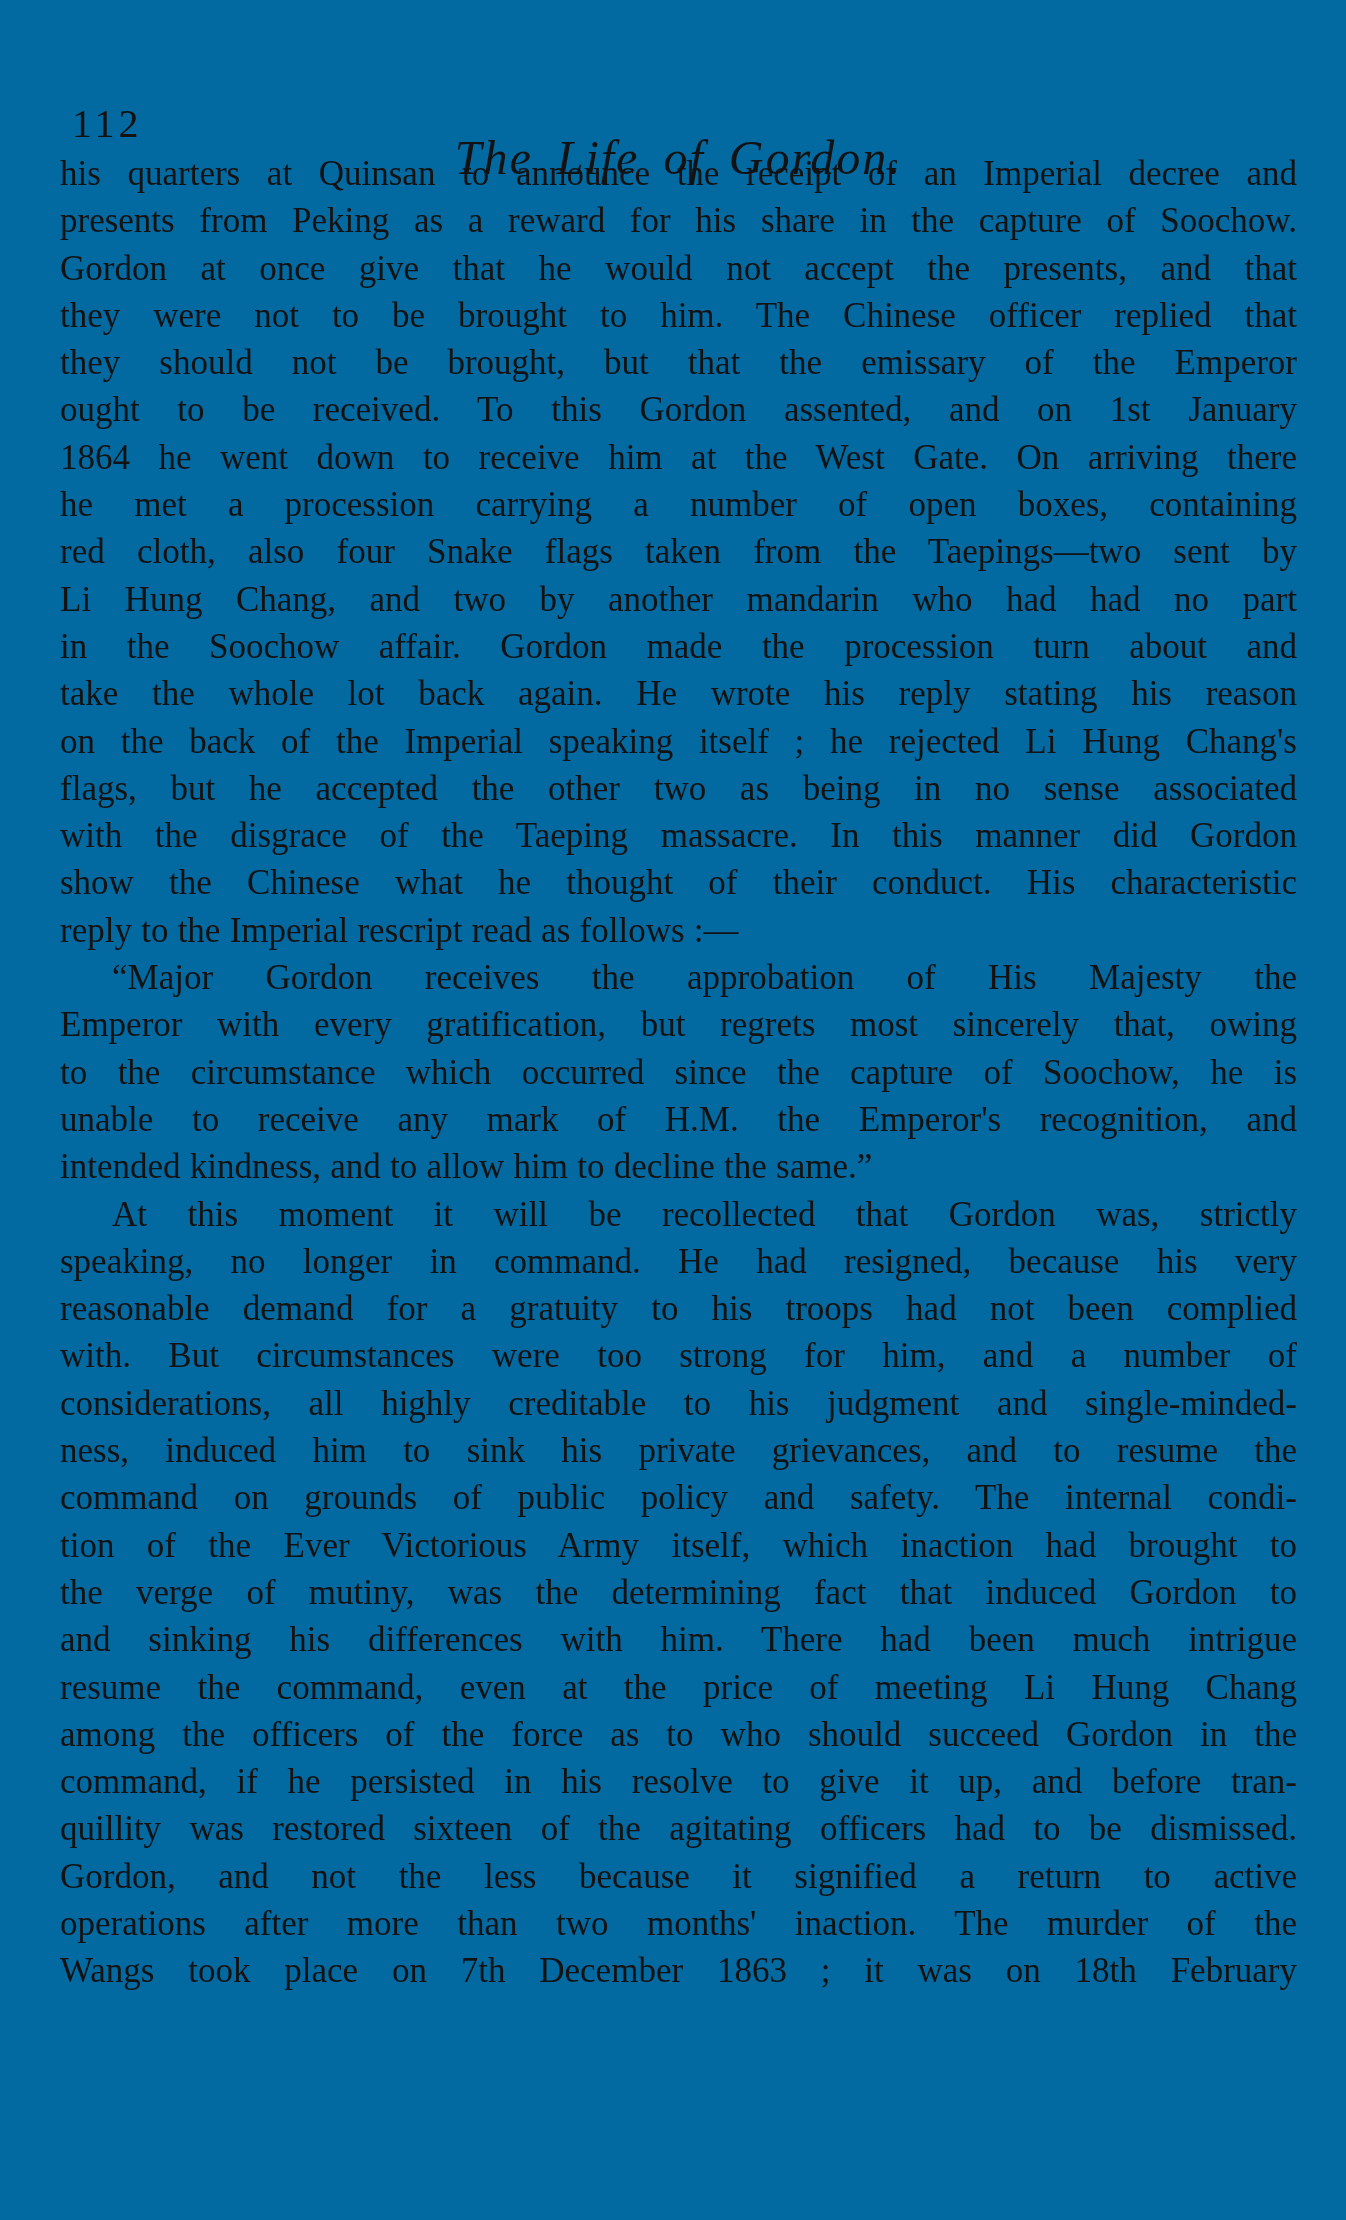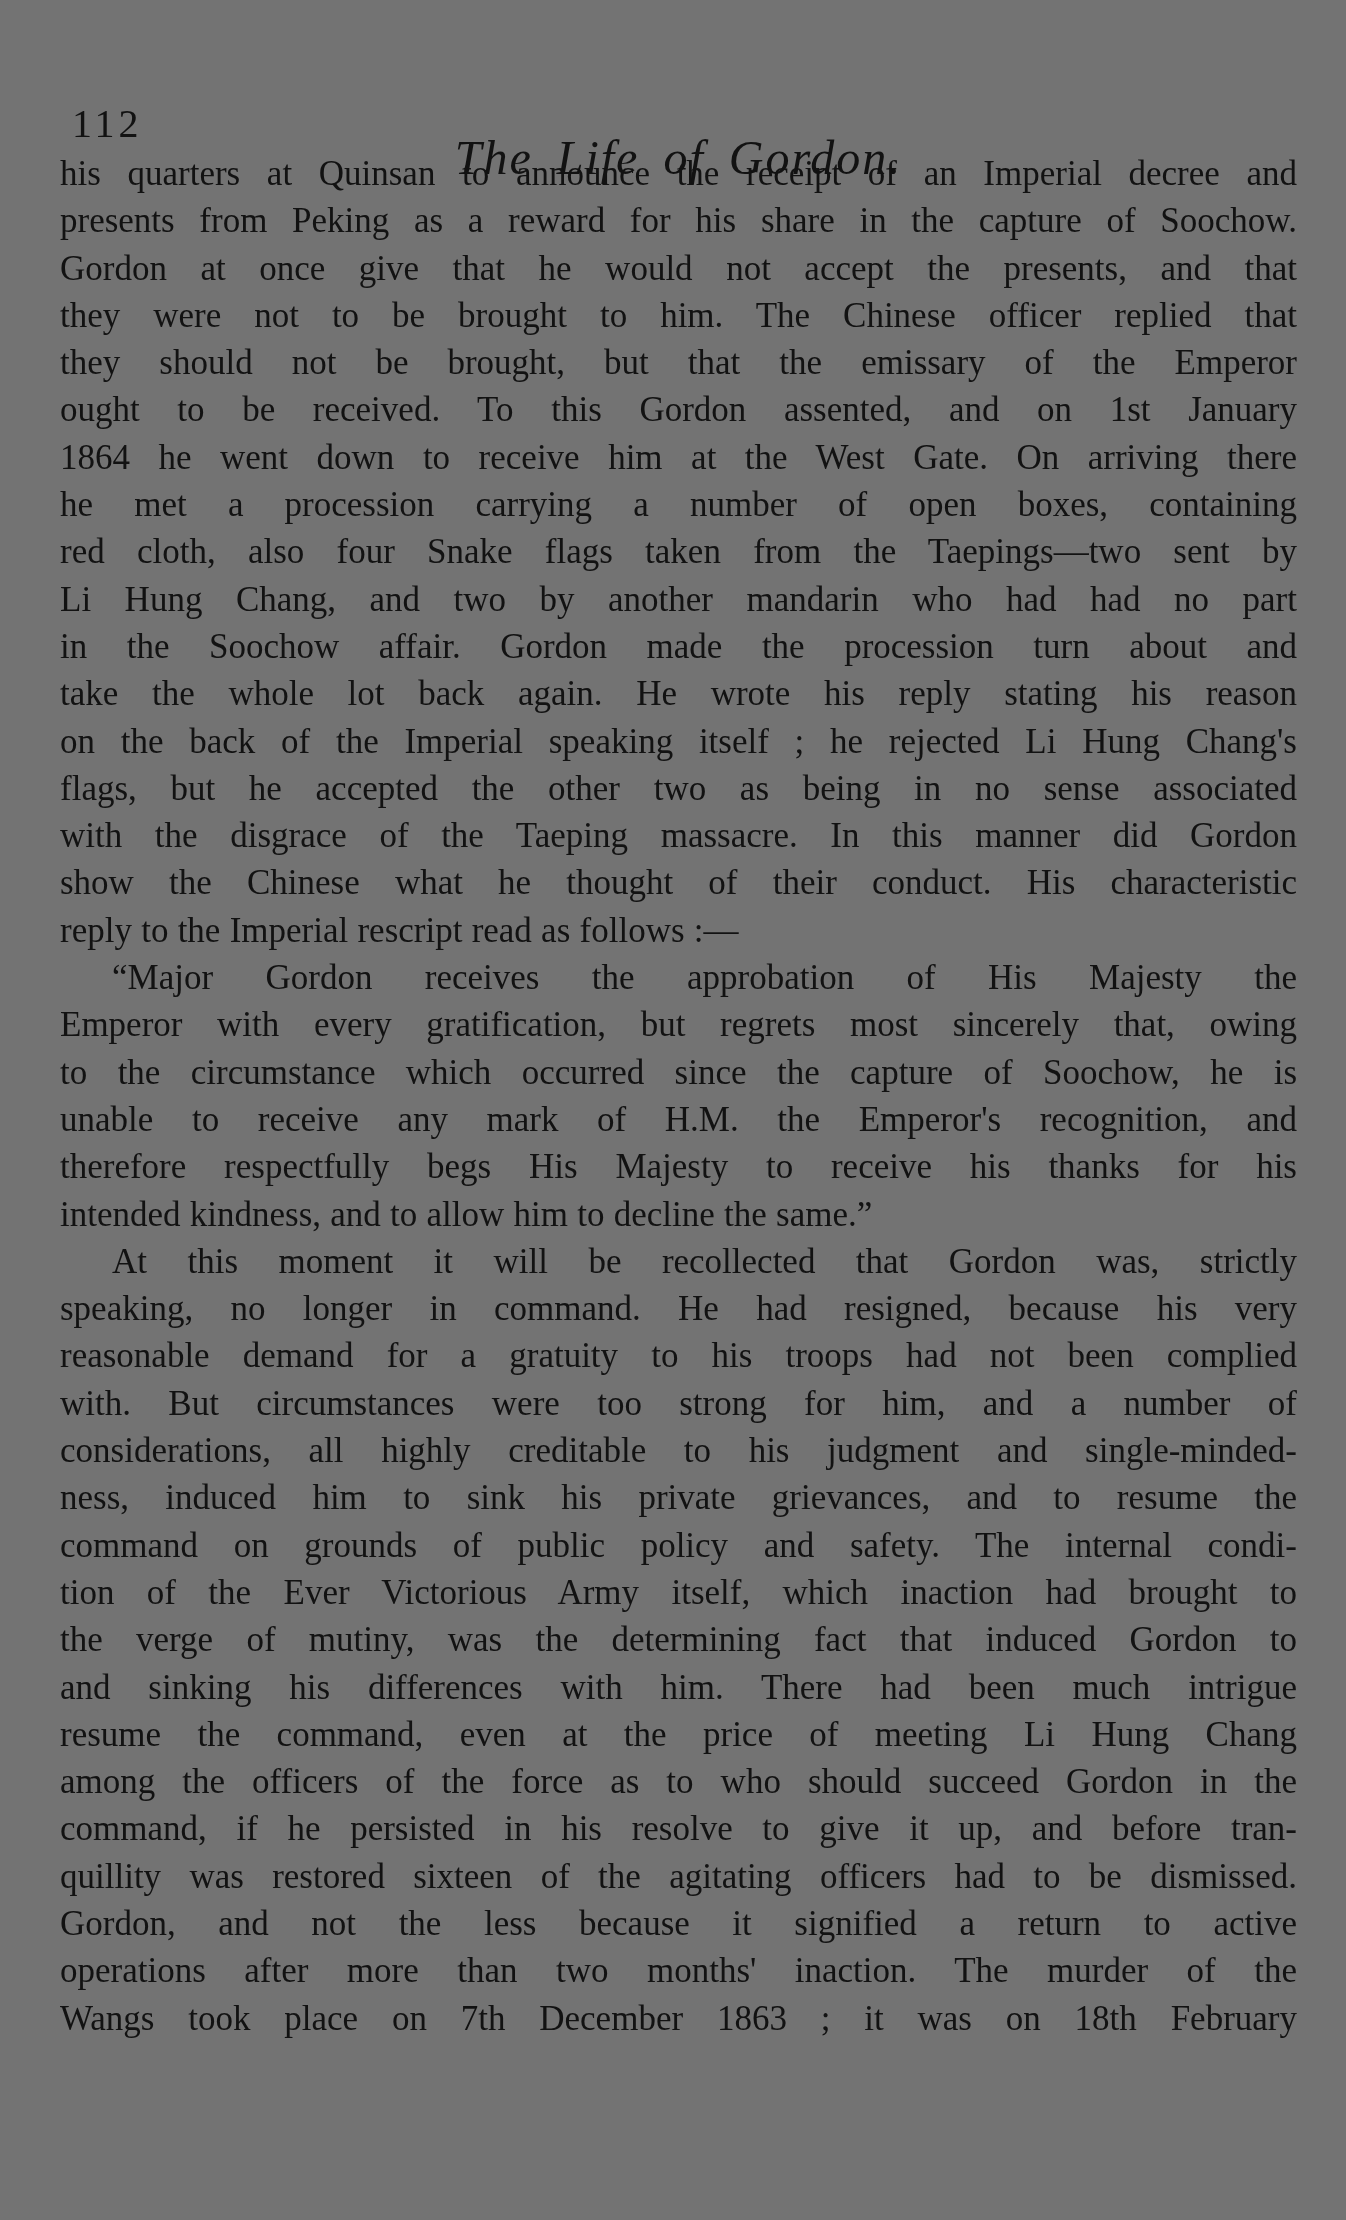--- a/index.html
+++ b/index.html
@@ -4,21 +4,21 @@
 <style>
   html, body {
     margin: 0;
     padding: 0;
     background: #ffffff;
   }
   .page {
     position: relative;
     width: 1346px;
     height: 2220px;
-    background: #737373;
+    background: #0369a1;
     color: #121212;
     font-family: "Liberation Serif", serif;
     overflow: hidden;
   }
   .header {
     position: absolute;
     top: 96px;
     left: 60px;
     width: 1237px;
     height: 52px;
@@ -95,21 +95,20 @@
         <div class="line">flags, but he accepted the other two as being in no sense associated</div>
         <div class="line">with the disgrace of the Taeping massacre.  In this manner did Gordon</div>
         <div class="line">show the Chinese what he thought of their conduct.  His characteristic</div>
         <div class="line endline">reply to the Imperial rescript read as follows :—</div>
       </div>
       <div class="para">
         <div class="line indent">“Major Gordon receives the approbation of His Majesty the</div>
         <div class="line">Emperor with every gratification, but regrets most sincerely that, owing</div>
         <div class="line">to the circumstance which occurred since the capture of Soochow, he is</div>
         <div class="line">unable to receive any mark of H.M. the Emperor's recognition, and</div>
-        <div class="line">therefore respectfully begs His Majesty to receive his thanks for his</div>
         <div class="line endline">intended kindness, and to allow him to decline the same.”</div>
       </div>
       <div class="para">
         <div class="line indent">At this moment it will be recollected that Gordon was, strictly</div>
         <div class="line">speaking, no longer in command.  He had resigned, because his very</div>
         <div class="line">reasonable demand for a gratuity to his troops had not been complied</div>
         <div class="line">with.  But circumstances were too strong for him, and a number of</div>
         <div class="line">considerations, all highly creditable to his judgment and single-minded-</div>
         <div class="line">ness, induced him to sink his private grievances, and to resume the</div>
         <div class="line">command on grounds of public policy and safety.  The internal condi-</div>

